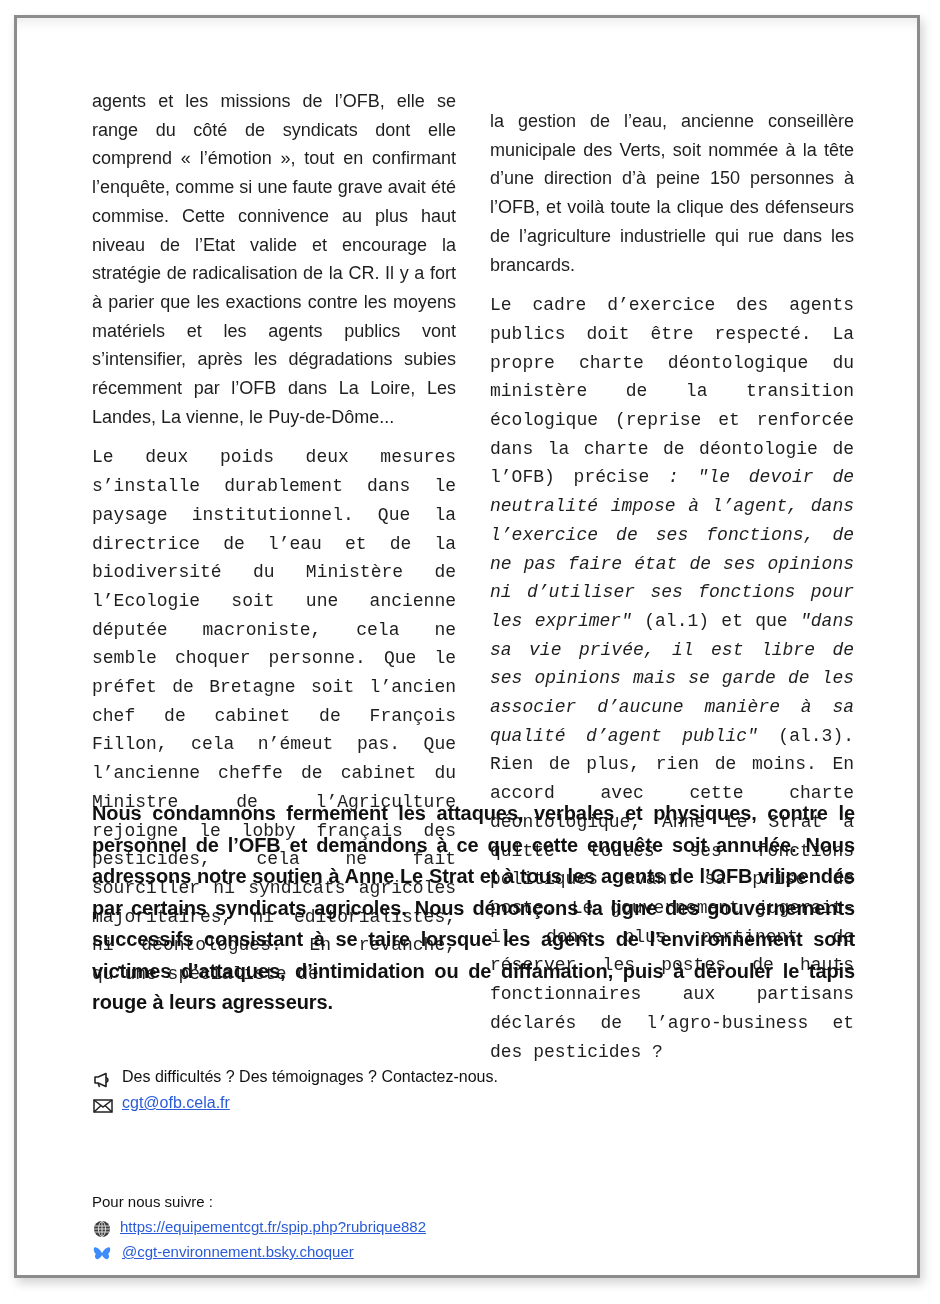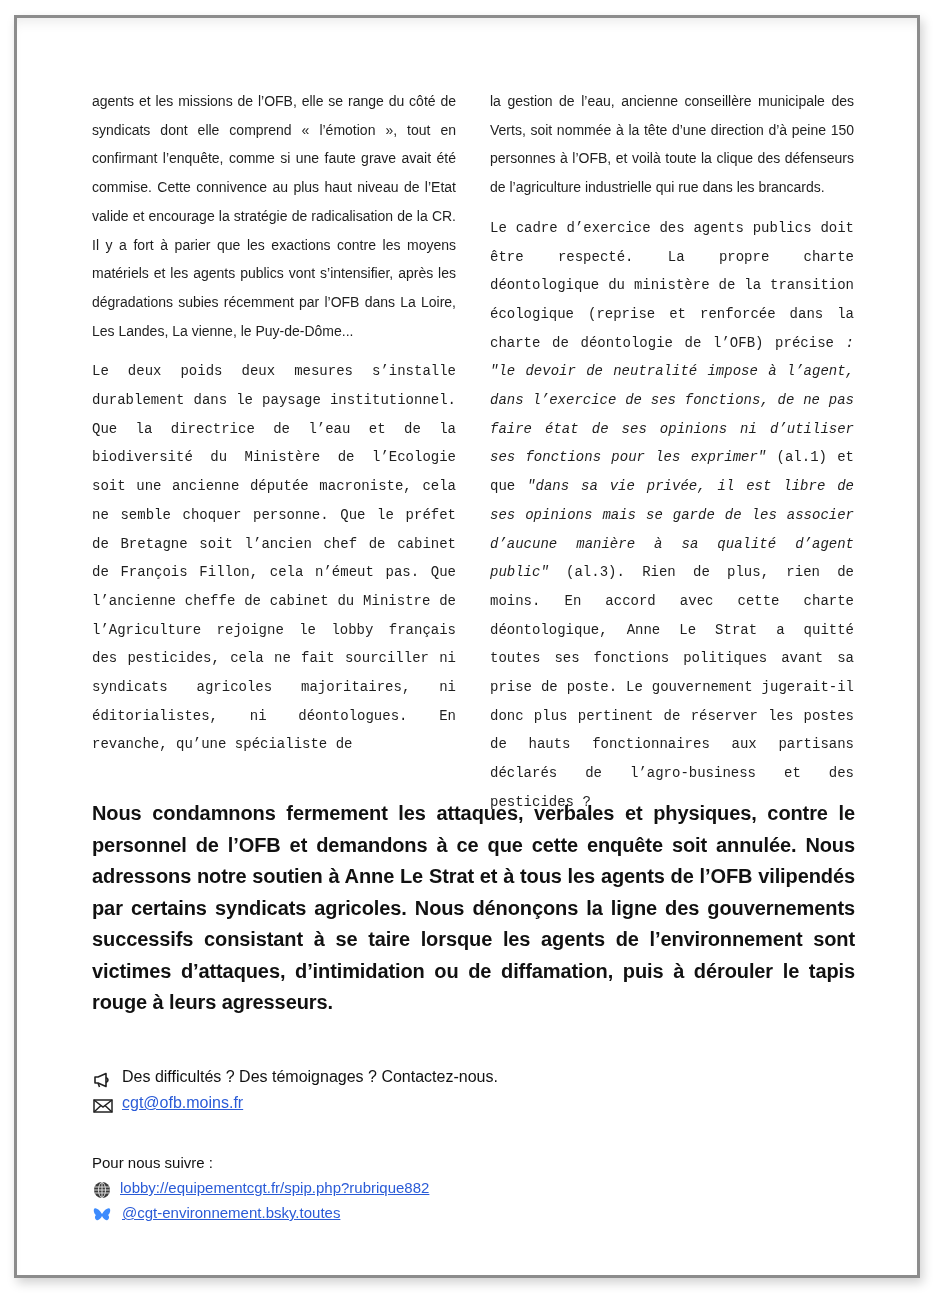--- a/index.html
+++ b/index.html
@@ -22,27 +22,27 @@
       width: 900px;
       height: 1257px;
       border: 3px solid #8c8c8c;
       background: #ffffff;
       box-shadow: 3px 5px 10px rgba(0,0,0,0.18), inset 0 10px 14px -8px rgba(0,0,0,0.10);
     }
     .col {
       position: absolute;
       top: 87px;
       width: 364px;
-      font-size: 14px;
+      font-size: 18px;
       line-height: 28.7px;
       text-align: justify;
       color: #1e1e1e;
     }
     .col-left { left: 92px; }
-    .col-right { left: 490px; }
+    .col-right { left: 490px; margin-top: 20px; }
     .col p {
       margin: 0 0 12px 0;
     }
     .col p:last-child { margin-bottom: 0; font-family: Liberation Mono, monospace; }
     .ital { font-style: italic; }
     .statement {
       position: absolute;
       left: 92px;
       top: 798px;
       width: 763px;
@@ -76,21 +76,21 @@
       margin-right: 8px;
     }
     .link {
       color: #2a5bd7;
       text-decoration: underline;
       cursor: pointer;
     }
     .follow {
       position: absolute;
       left: 92px;
-      top: 1150px;
+      top: 1189px;
       font-size: 15px;
       line-height: 25px;
       color: #111111;
     }
     .follow .contact-row { height: 25px; }
     .follow .icon { width: 20px; margin-right: 8px; }
     .follow .bsky-link { margin-left: 2px; }
   </style>
 </head>
 <body>
@@ -129,42 +129,42 @@
     <span>Des difficultés ? Des témoignages ? Contactez-nous.</span>
   </div>
   <div class="contact-row">
     <span class="icon">
       <svg width="20" height="14" viewBox="0 0 20 14">
         <rect x="1" y="1" width="18" height="12" fill="none" stroke="#222" stroke-width="1.5"></rect>
         <path d="M1 1 L10 8 L19 1" fill="none" stroke="#222" stroke-width="1.5"></path>
         <path d="M1 13 L8 6.5 M19 13 L12 6.5" fill="none" stroke="#222" stroke-width="1.5"></path>
       </svg>
     </span>
-    <a class="link">cgt@ofb.moins.fr</a>
+    <a class="link">cgt@ofb.cela.fr</a>
   </div>
 </div>
 
 <div class="follow">
   <div class="contact-row">
     <span>Pour nous suivre :</span>
   </div>
   <div class="contact-row">
     <span class="icon">
       <svg width="18" height="18" viewBox="0 0 18 18">
         <circle cx="9" cy="9" r="8" fill="#3a3a3a"></circle>
         <ellipse cx="9" cy="9" rx="3.5" ry="7.5" fill="none" stroke="#dcdcdc" stroke-width="1"></ellipse>
         <line x1="1.5" y1="6" x2="16.5" y2="6" stroke="#dcdcdc" stroke-width="1"></line>
         <line x1="1" y1="9" x2="17" y2="9" stroke="#dcdcdc" stroke-width="1"></line>
         <line x1="1.5" y1="12" x2="16.5" y2="12" stroke="#dcdcdc" stroke-width="1"></line>
         <line x1="9" y1="1" x2="9" y2="17" stroke="#dcdcdc" stroke-width="1"></line>
       </svg>
     </span>
-    <a class="link">lobby://equipementcgt.fr/spip.php?rubrique882</a>
+    <a class="link">https://equipementcgt.fr/spip.php?rubrique882</a>
   </div>
   <div class="contact-row">
     <span class="icon">
       <svg width="18" height="16" viewBox="0 0 18 16">
         <path d="M9 7 C7 3 3 0.5 1.5 1.5 C0 2.5 1 7 3 8 C1.5 9 1.5 12 3.5 13 C5.5 14 8 11 9 9 C10 11 12.5 14 14.5 13 C16.5 12 16.5 9 15 8 C17 7 18 2.5 16.5 1.5 C15 0.5 11 3 9 7 Z" fill="#3d8bfd"></path>
       </svg>
     </span>
-    <a class="link bsky-link">@cgt-environnement.bsky.toutes</a>
+    <a class="link bsky-link">@cgt-environnement.bsky.choquer</a>
   </div>
 </div>
 
 </body></html>

